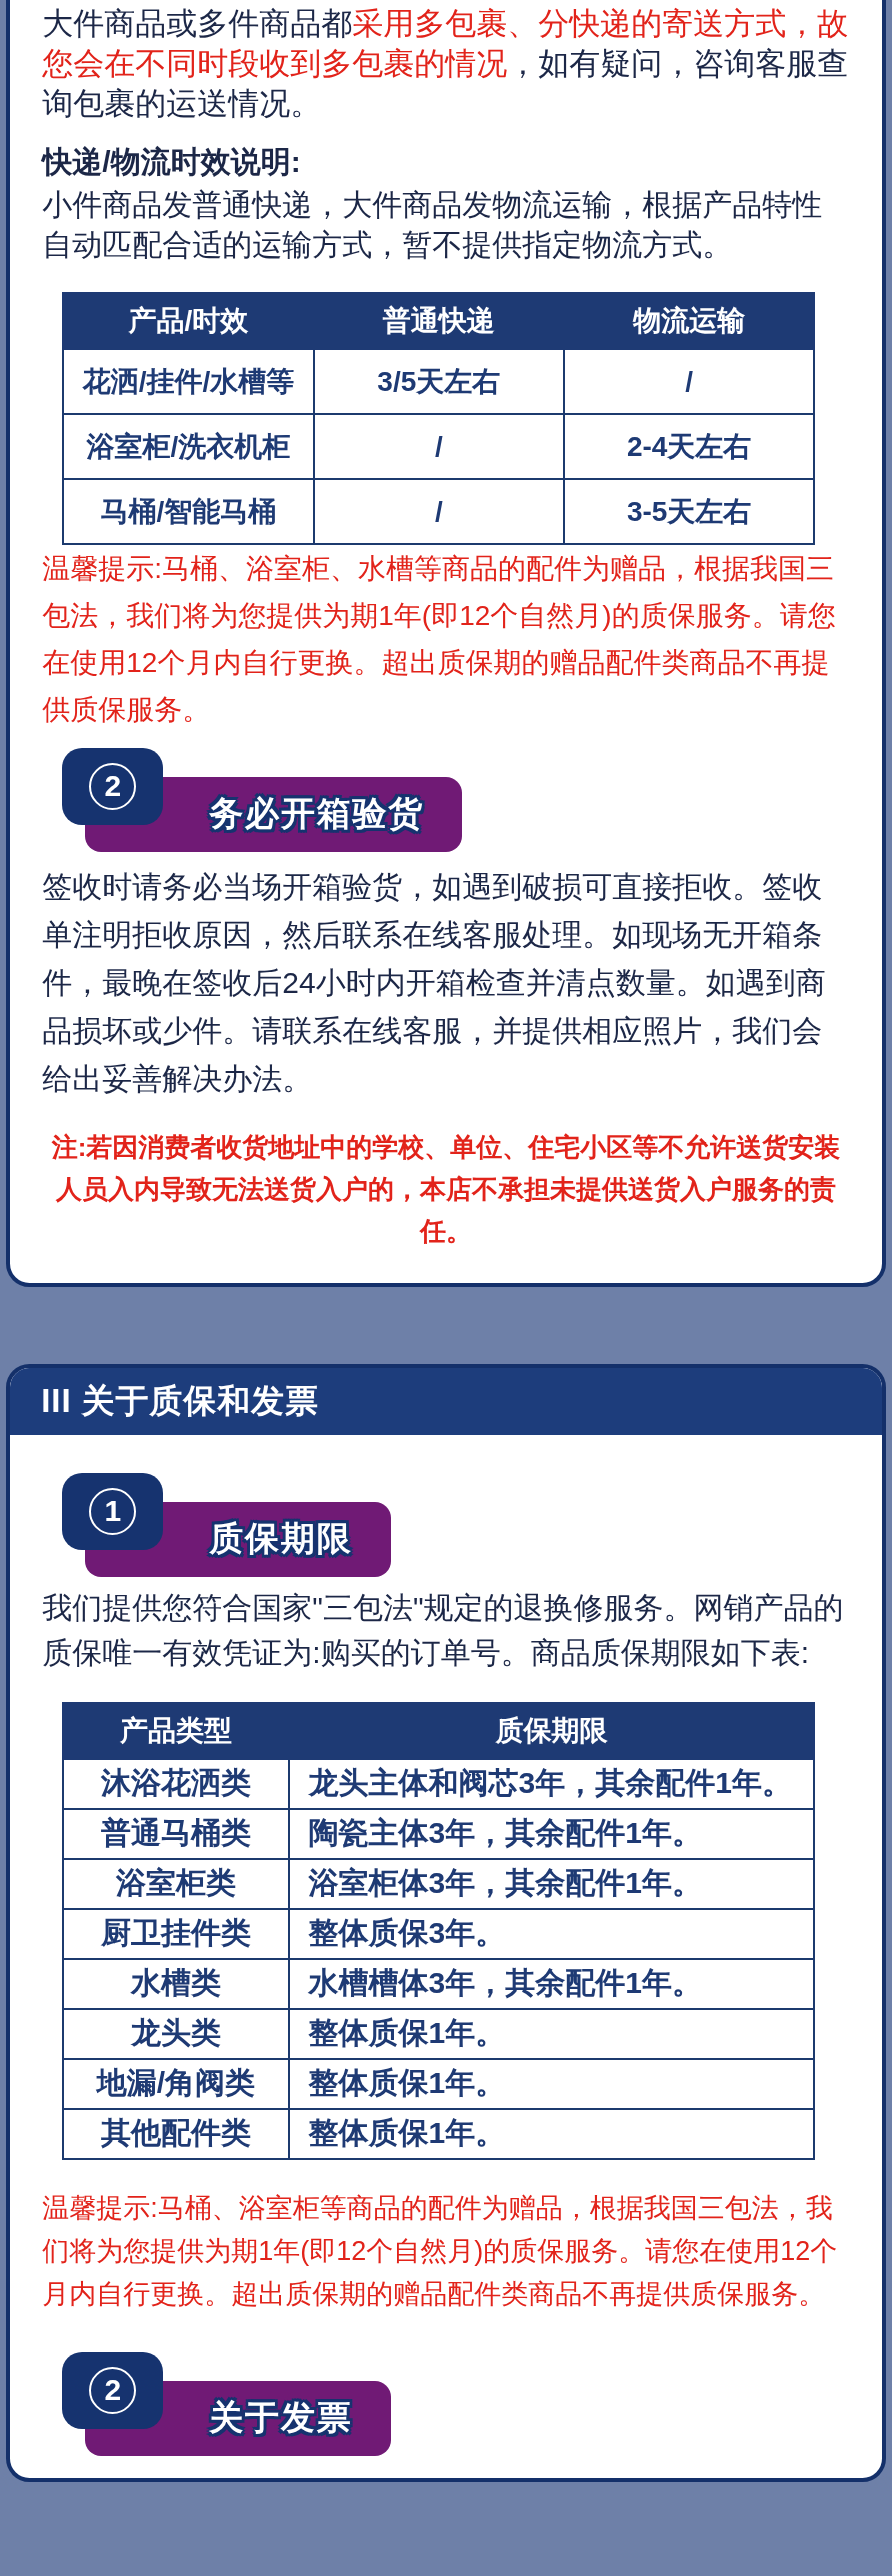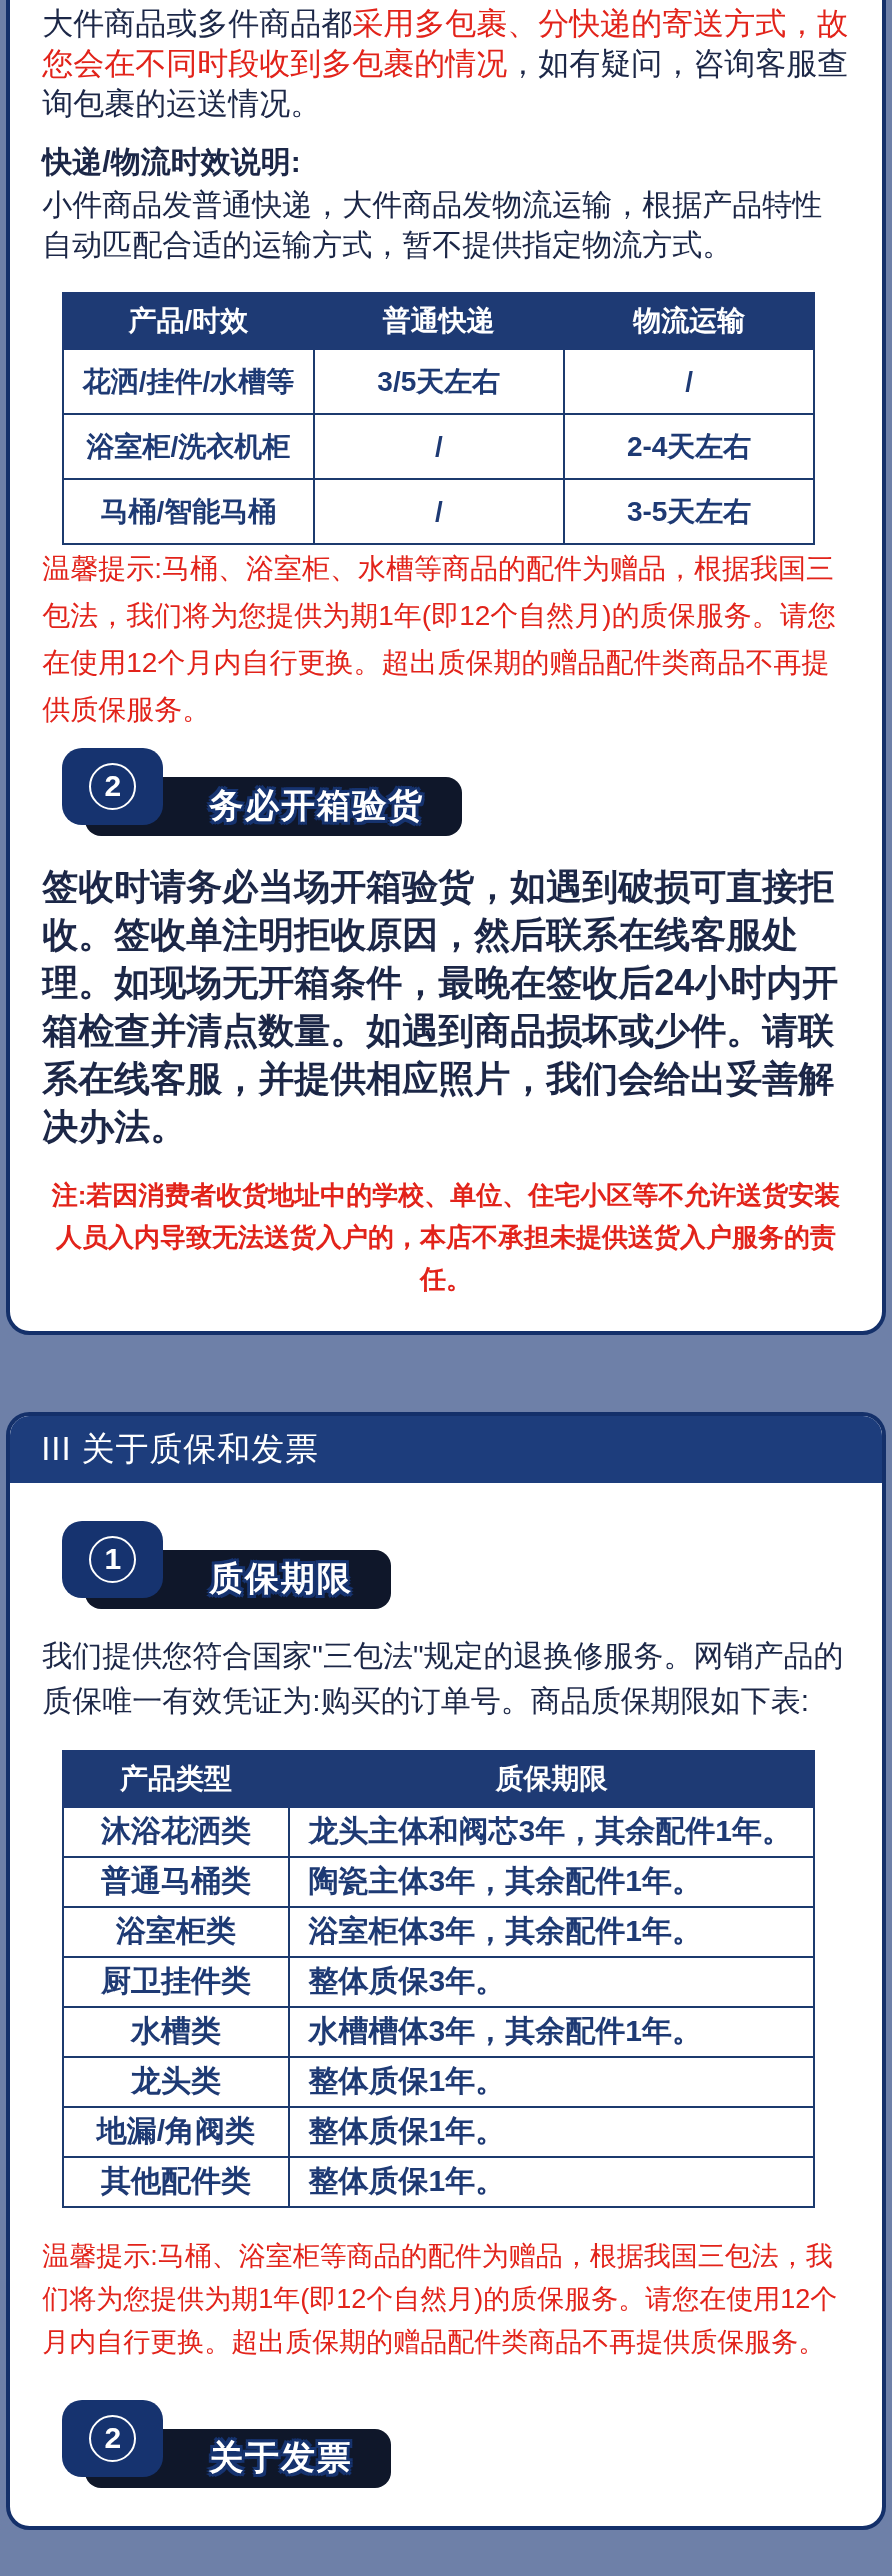--- a/index.html
+++ b/index.html
@@ -37,47 +37,47 @@
   .ship-tbl td { height:65px; }
   .warr-tbl td { height:50px; font-size:30px; }
   .warr-tbl td.val { text-align:left; padding-left:19px; }
   .warr-tbl .c1 { width:30%; }
 
   .tip { font-size:28px; line-height:47px; color:#e2231a; }
   .tip2 { margin-top:27px; font-size:27px; line-height:43px; color:#e2231a; }
 
   .badge { position:relative; height:90px; margin-top:14.4px; }
   .badge .pill {
-    position:absolute; left:43px; top:29px; height:59px;
-    background:#0f172a; border-radius:16px;
+    position:absolute; left:43px; top:29px; height:75px;
+    background:#701a75; border-radius:16px;
     display:inline-flex; align-items:center;
     padding:0 38px 0 124px;
     color:#ffffff; font-size:34px; font-weight:bold; letter-spacing:1.8px;
     text-shadow:-2.7px -2.7px 0 #16336f, 2.7px -2.7px 0 #16336f, -2.7px 2.7px 0 #16336f,
                  2.7px 2.7px 0 #16336f, 0 -2.7px 0 #16336f, 0 2.7px 0 #16336f,
                 -2.7px 0 0 #16336f, 2.7px 0 0 #16336f;
   }
   .badge .num {
     position:absolute; left:20px; top:0; width:101px; height:77px;
     background:#16336f; border-radius:20px; z-index:2;
     display:flex; align-items:center; justify-content:center;
   }
   .badge .circle {
     width:47px; height:47px; border:2.7px solid #ffffff; border-radius:50%;
     color:#ffffff; font-size:30px; font-weight:bold;
     display:flex; align-items:center; justify-content:center;
   }
 
-  .inspect { margin-top:25px; font-size:36px; line-height:48px;font-weight:bold; }
+  .inspect { margin-top:25px; font-size:30px; line-height:48px; }
   .note { margin-top:23.4px; font-size:26px; line-height:42px; color:#e2231a; font-weight:bold; text-align:center; }
 
   .band {
     background:#1d3d7c; height:67px; border-radius:18px 18px 0 0;
     display:flex; align-items:center; padding-left:31px;
-    color:#ffffff; font-size:33px; font-weight:normal; letter-spacing:0.9px;
+    color:#ffffff; font-size:33px; font-weight:bold; letter-spacing:0.9px;
   }
   .warr-desc { margin-top:21.6px; font-size:30px; line-height:45px; }
 </style>
 </head>
 <body>
 
 <div class="page">
 
   <section class="card card1">
     <p class="intro"><span>大件商品或多件商品都</span><span class="red">采用多包裹、分快递的寄送方式，故您会在不同时段收到多包裹的情况</span><span>，如有疑问，咨询客服查询包裹的运送情况。</span></p>

